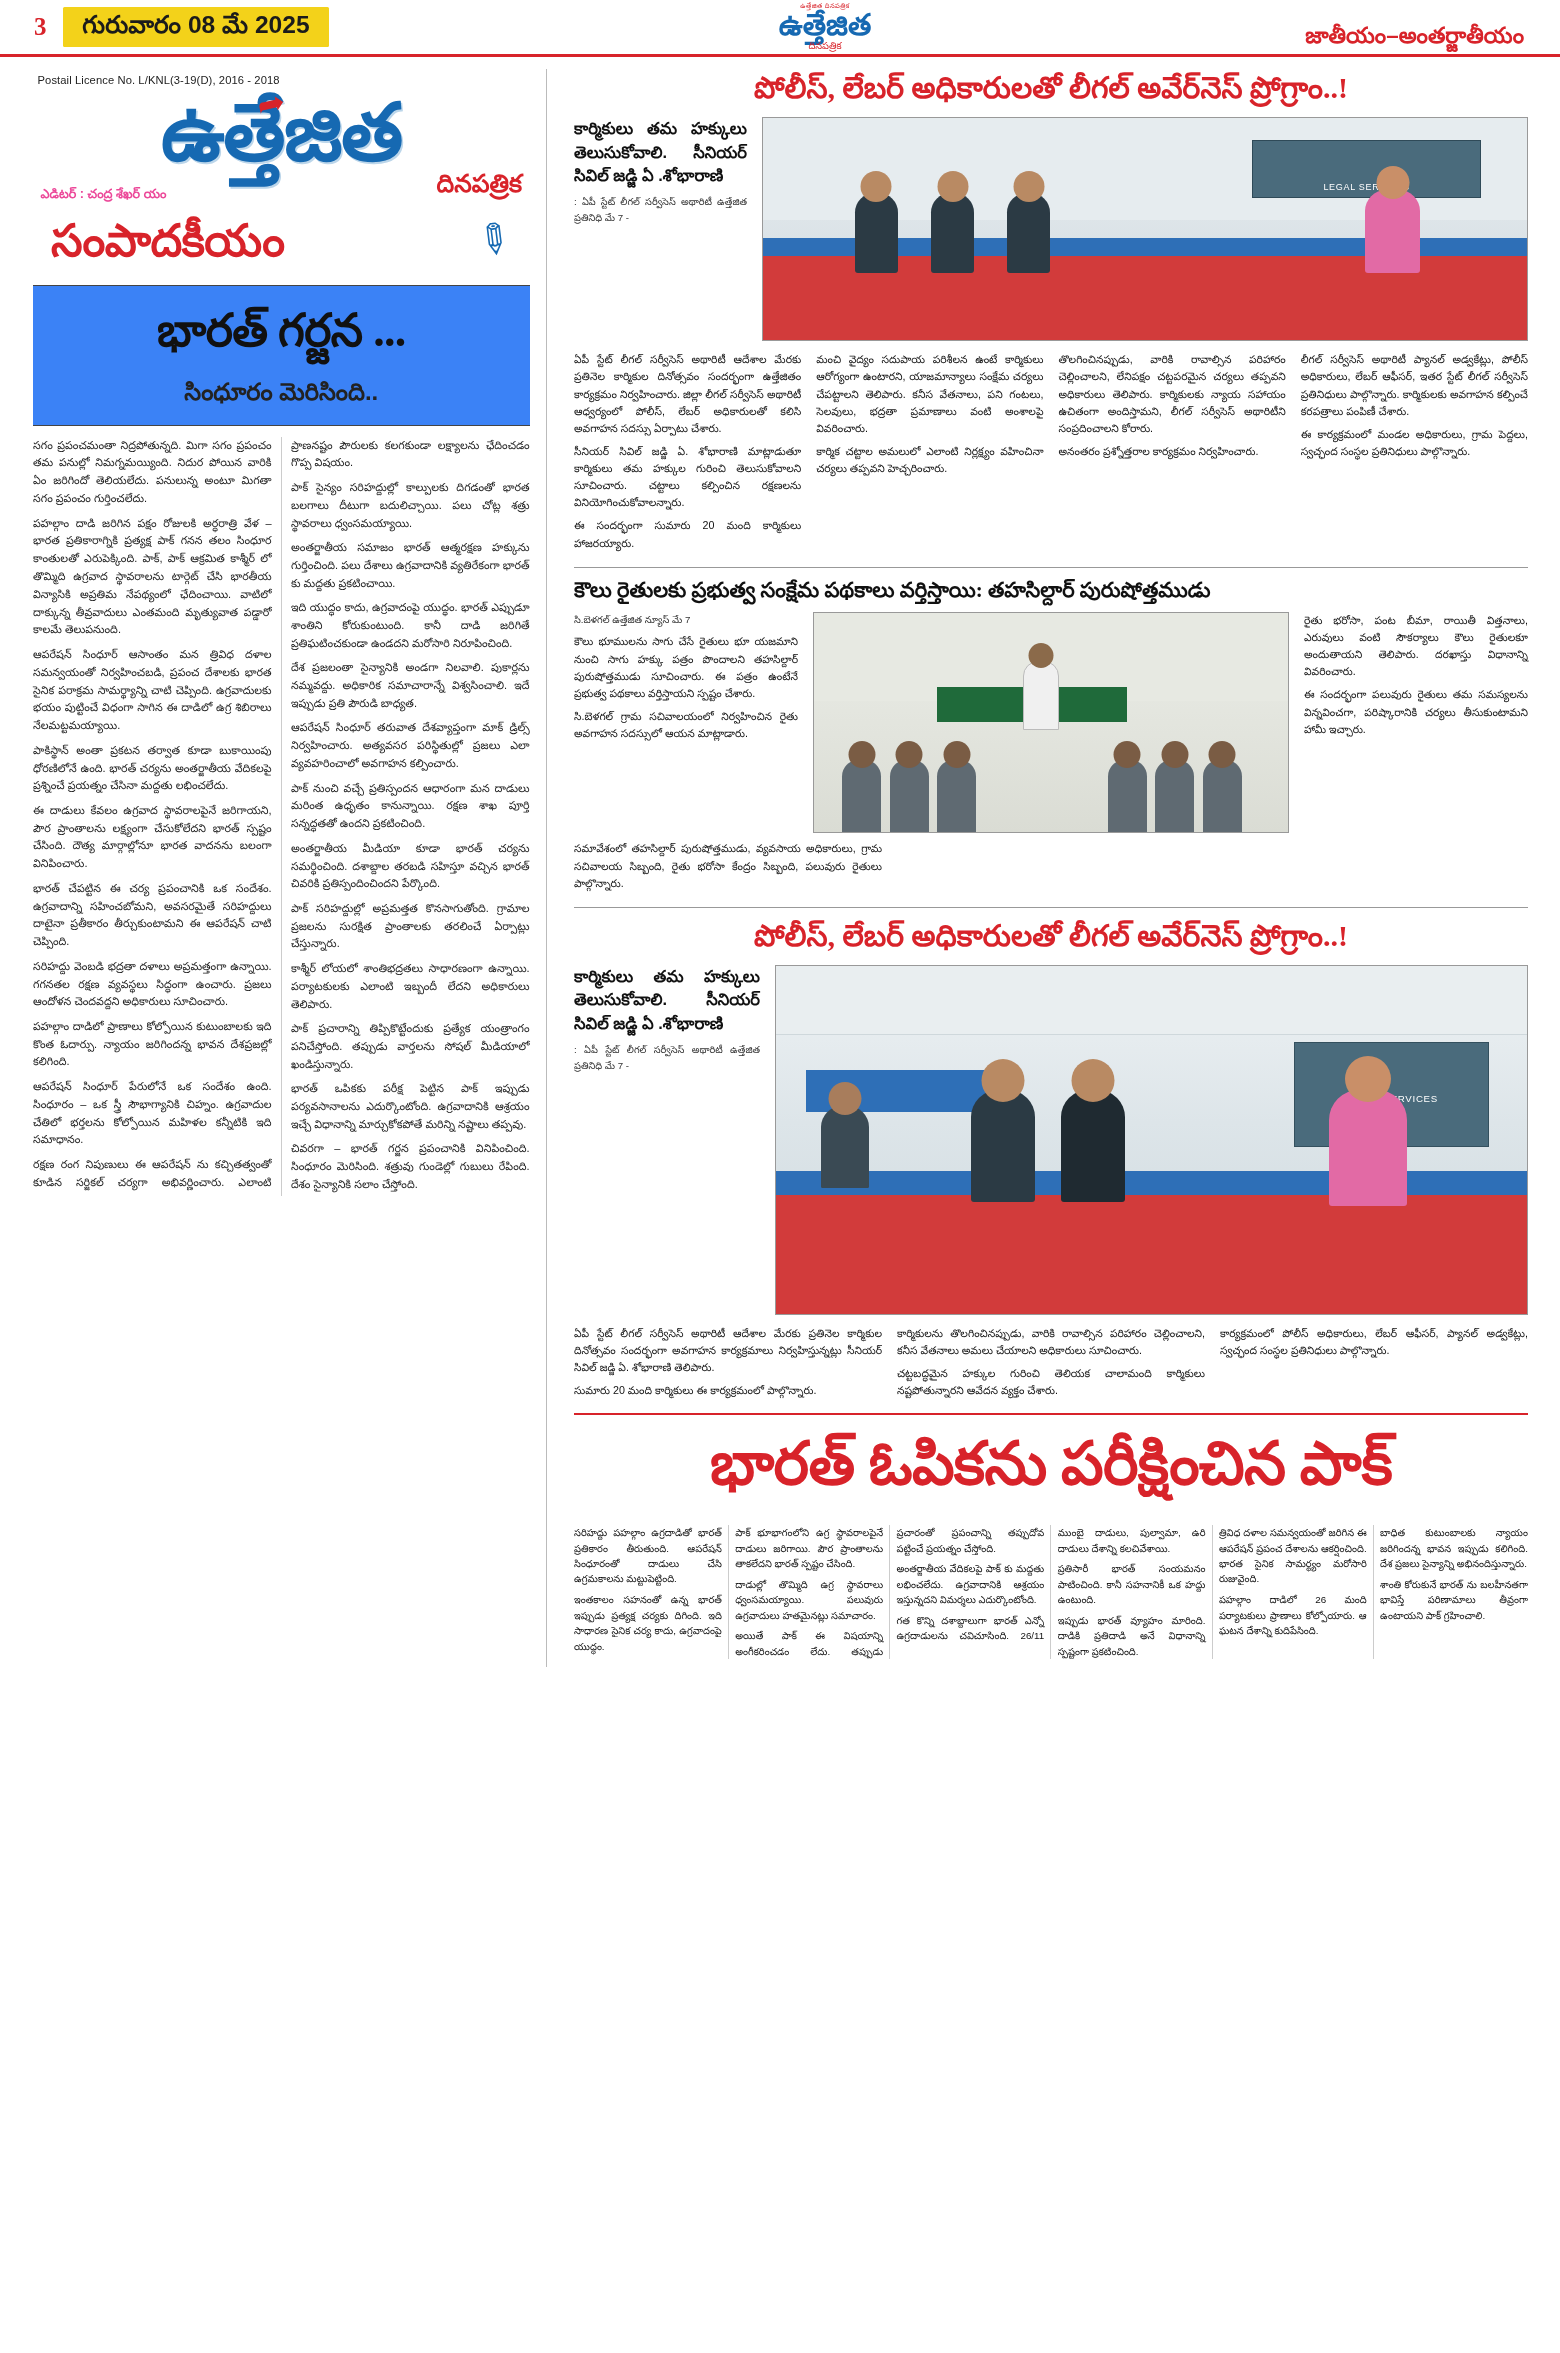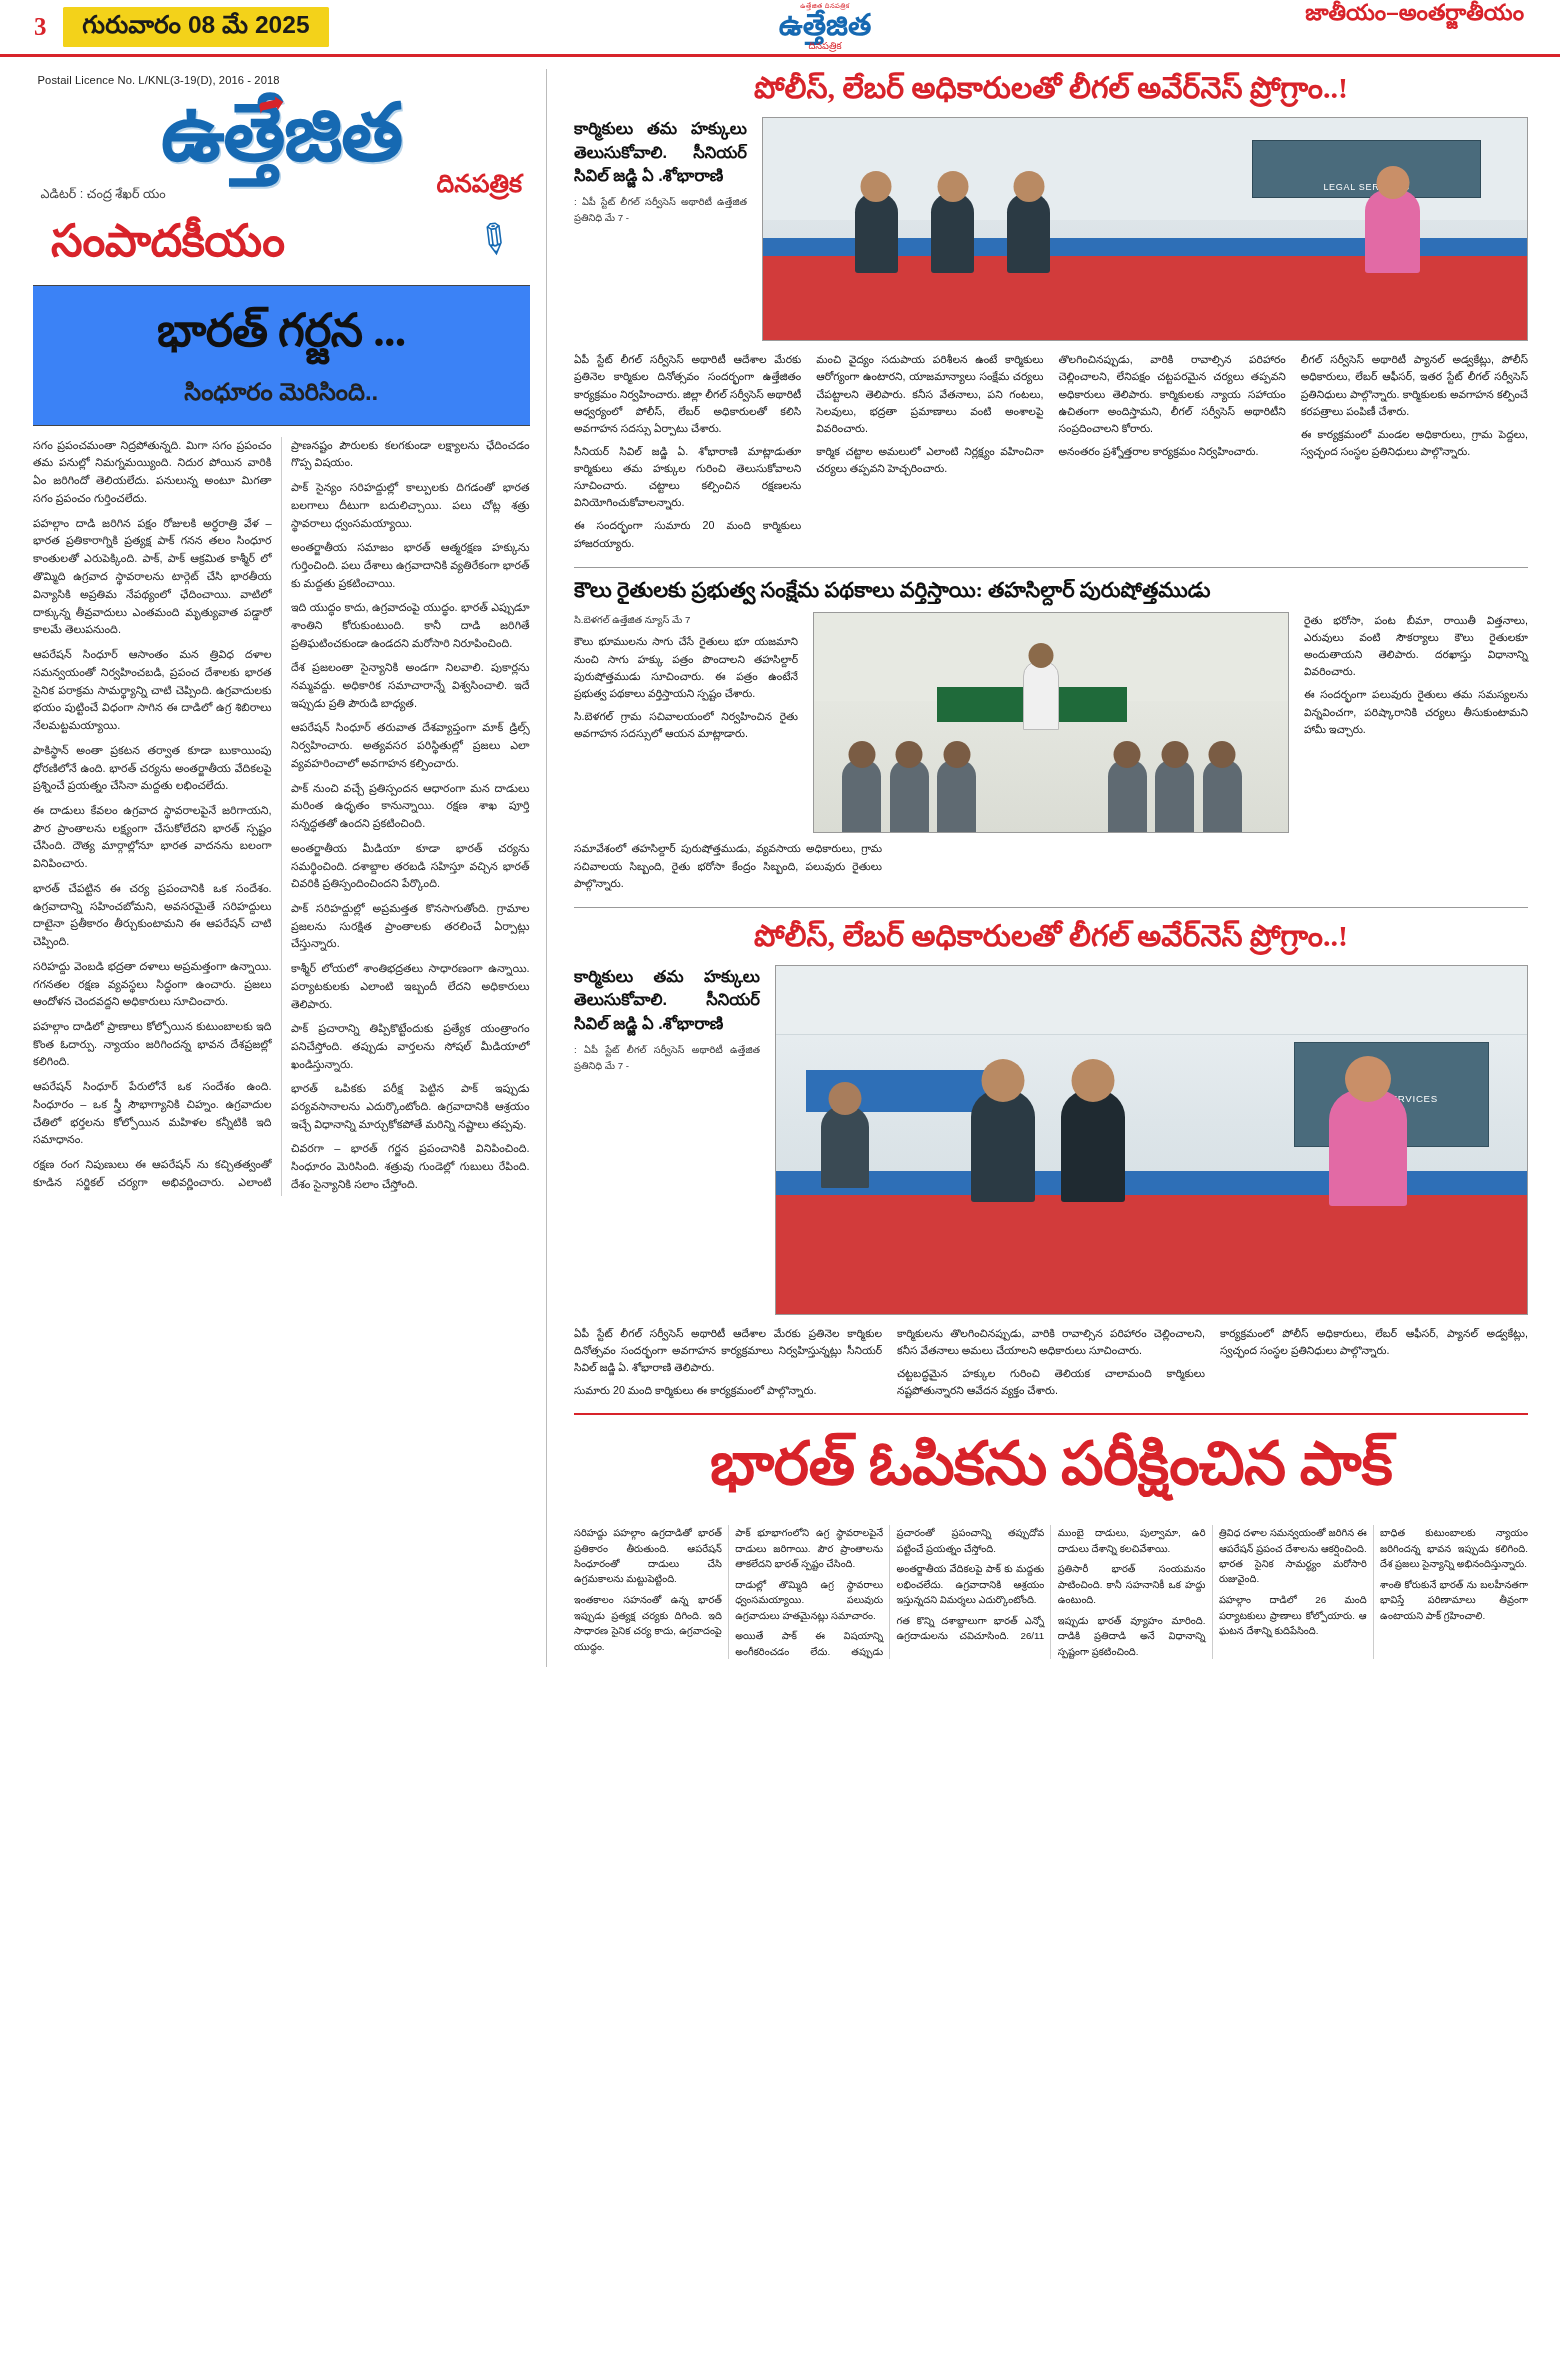--- a/index.html
+++ b/index.html
@@ -70,21 +70,21 @@
     font-family: "Liberation Serif", serif;
   }
   .mini-logo .ml-sub {
     font-size: 9.7px;
     color: #d8232a;
     margin-top: 1.5px;
   }
   .topbar-right {
     width: 477px;
     display: flex;
-    align-items: flex-start;
+    align-items: flex-end;
     justify-content: flex-end;
     padding-right: 37px;
   }
   .topbar-right .cat {
     color: #d8232a;
     font-size: 22.4px;
     font-weight: bold;
   }
 
   
@@ -135,22 +135,22 @@
   }
   .logo-sub-row {
     display: flex;
     justify-content: space-between;
     align-items: flex-end;
     padding: 0 7.5px;
     margin-top: -4.5px;
   }
   .logo-editor {
     font-size: 12.7px;
-    color: #404040;
-    font-weight: normal;
+    color: #ec4899;
+    font-weight: bold;
   }
   .logo-dina {
     font-size: 25px;
     color: #d8232a;
     font-weight: bold;
   }
   .sampadakiyam-wrap {
     position: relative;
     margin-top: 4.5px;
     height: 69px;

